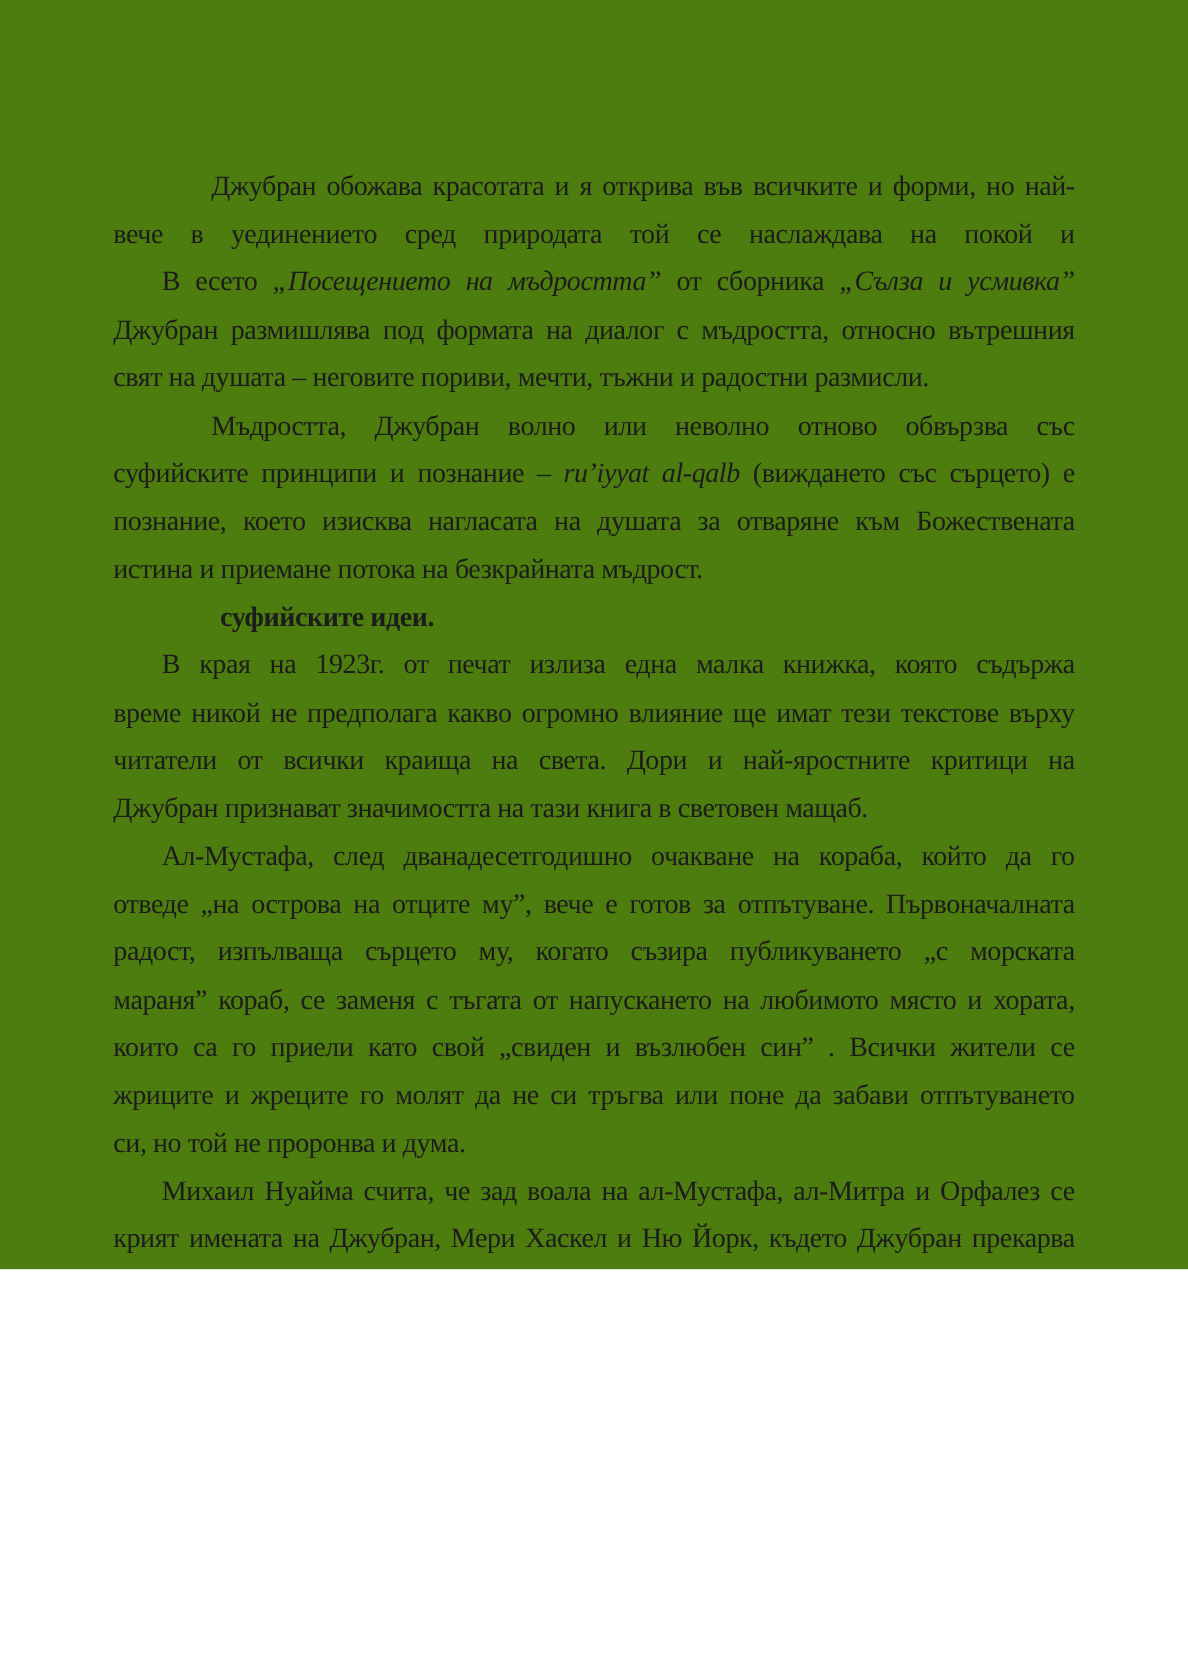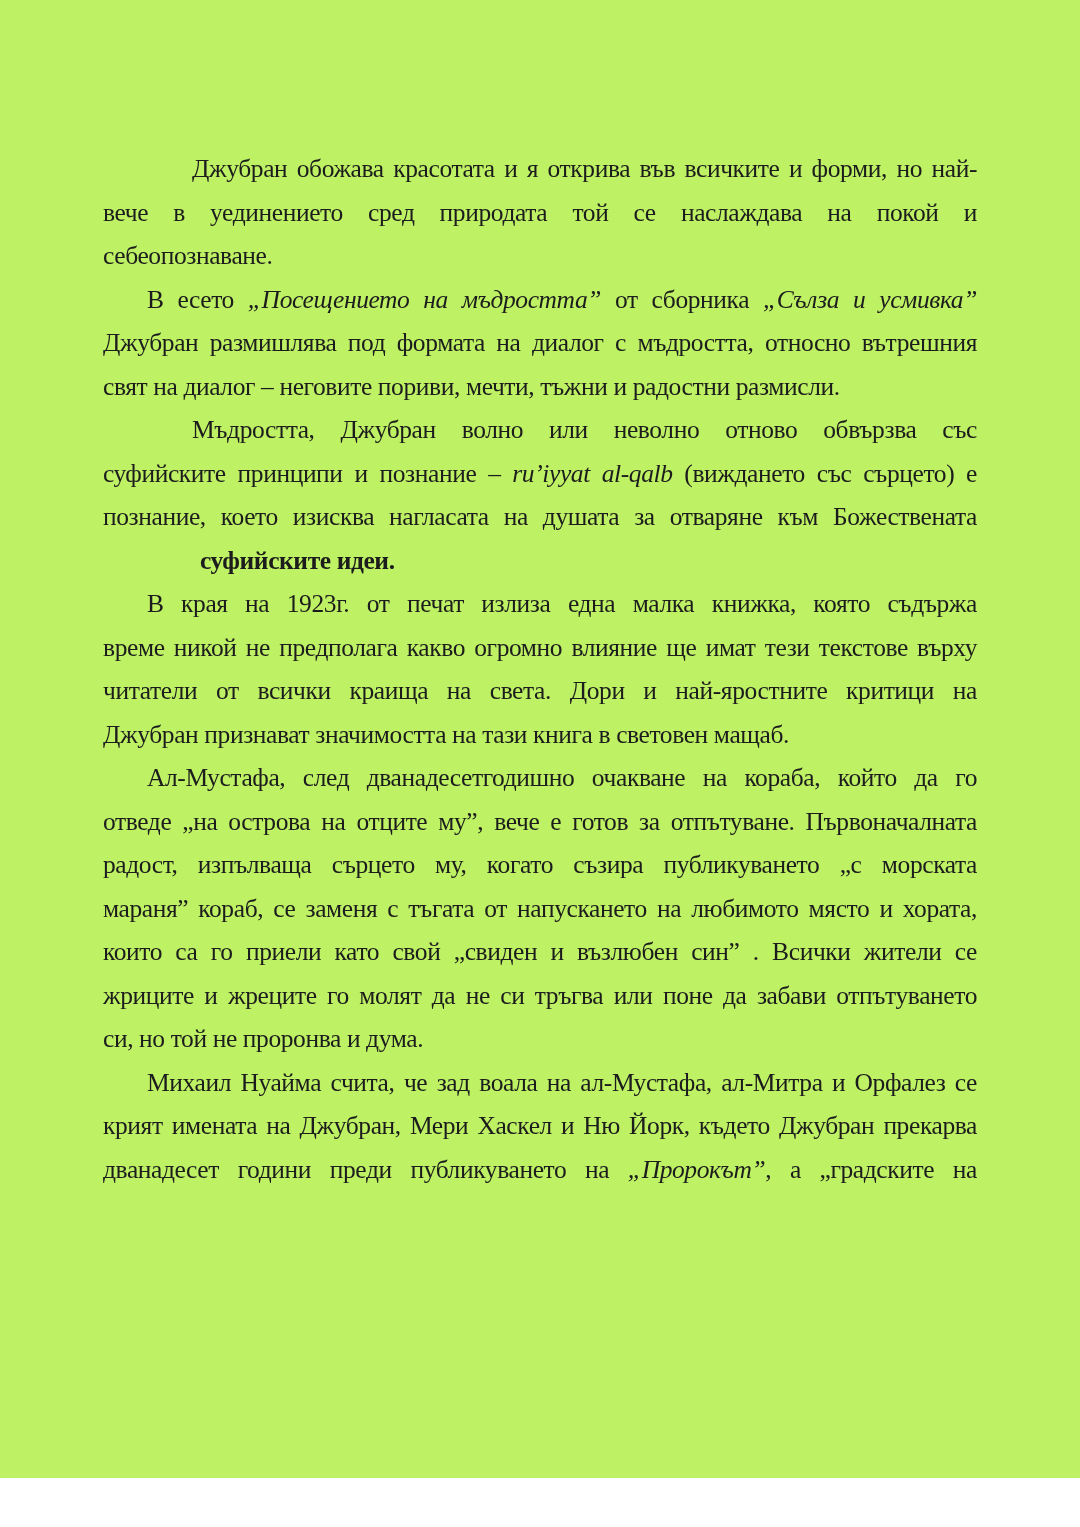--- a/index.html
+++ b/index.html
@@ -1,20 +1,20 @@
 <!DOCTYPE html>
 <html lang="bg"><head>
 <meta charset="utf-8">
 <style>
   html, body { margin: 0; padding: 0; background: #ffffff; }
   .page {
     position: relative;
     width: 1080px;
-    height: 1478px;
-    background: #bef264;
+    height: 1154px;
+    background: #4d7c0f;
     overflow: hidden;
   }
   .text-block {
     position: absolute;
     left: 103px;
     top: 147px;
     width: 874px;
     color: #1c1c1c;
     font-family: "Liberation Serif", "DejaVu Serif", serif;
     font-size: 25.5px;
@@ -37,33 +37,33 @@
 </style>
 </head>
 <body>
 
 <div class="page">
   <div class="text-block">
 
     <div class="para">
       <div class="ln ind-lg"><span class="r">Джубран обожава красотата и я открива във всичките и форми, но най-</span></div>
       <div class="ln"><span class="r">вече в уединението сред природата той се наслаждава на покой и</span></div>
-      <div class="ln last"><span class="r">себеопознаване.</span></div>
     </div>
 
     <div class="para">
       <div class="ln ind-sm"><span class="r">В есето </span><span class="r it">„Посещението на мъдростта”</span><span class="r"> от сборника </span><span class="r it">„Сълза и усмивка”</span></div>
       <div class="ln"><span class="r">Джубран размишлява под формата на диалог с мъдростта, относно вътрешния</span></div>
-      <div class="ln last"><span class="r">свят на диалог – неговите пориви, мечти, тъжни и радостни размисли.</span></div>
+      <div class="ln last"><span class="r">свят на душата – неговите пориви, мечти, тъжни и радостни размисли.</span></div>
     </div>
 
     <div class="para">
       <div class="ln ind-lg"><span class="r">Мъдростта, Джубран волно или неволно отново обвързва със</span></div>
       <div class="ln"><span class="r">суфийските принципи и познание – </span><span class="r it">ru’iyyat al-qalb</span><span class="r"> (виждането със сърцето) е</span></div>
       <div class="ln"><span class="r">познание, което изисква нагласата на душата за отваряне към Божествената</span></div>
+      <div class="ln last"><span class="r">истина и приемане потока на безкрайната мъдрост.</span></div>
     </div>
 
     <div class="para heading">
       <div class="ln h-l2 last"><span class="r">суфийските идеи.</span></div>
     </div>
 
     <div class="para">
       <div class="ln ind-sm"><span class="r">В края на 1923г. от печат излиза една малка книжка, която съдържа</span></div>
       <div class="ln"><span class="r">време никой не предполага какво огромно влияние ще имат тези текстове върху</span></div>
       <div class="ln"><span class="r">читатели от всички краища на света. Дори и най-яростните критици на</span></div>

